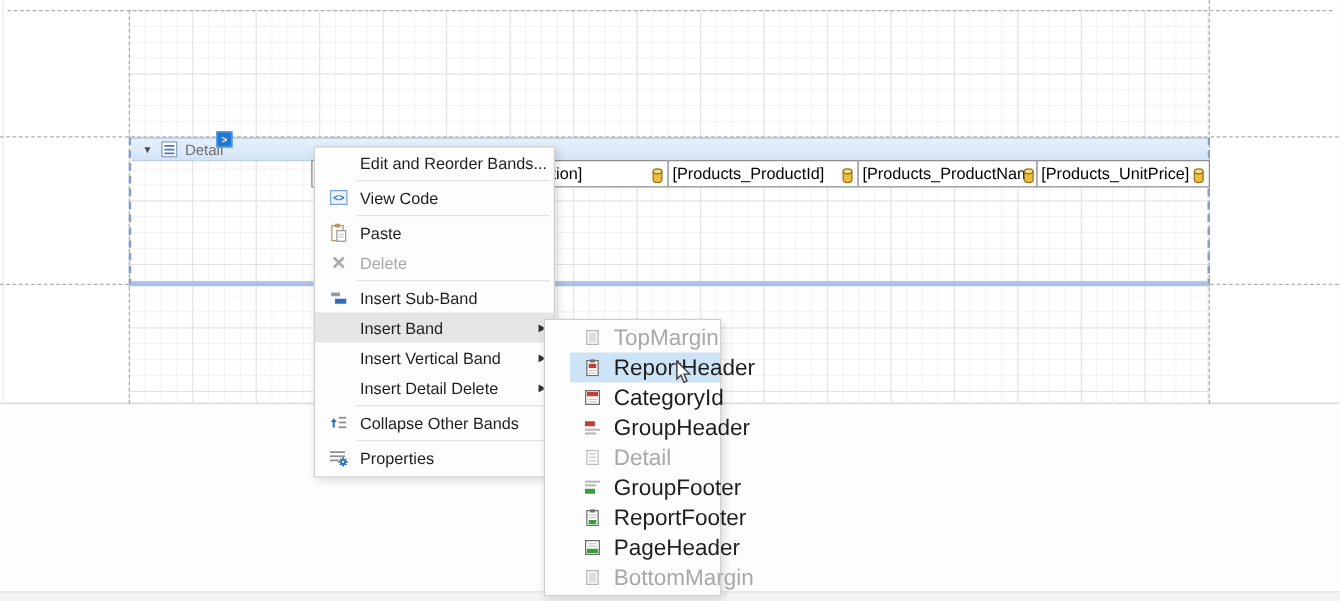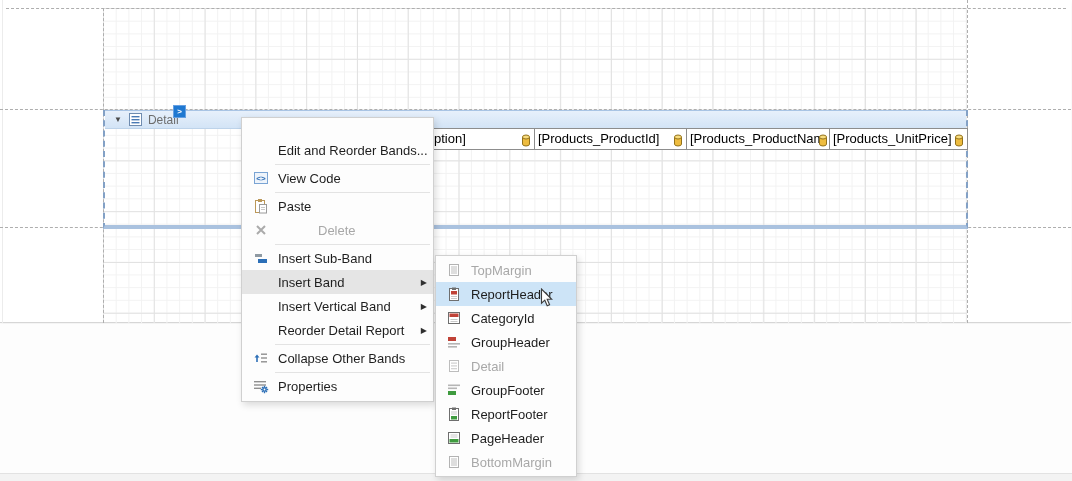--- a/index.html
+++ b/index.html
@@ -40,33 +40,33 @@
           font-size:13px; color:#000; line-height:19px; padding:0 3px; white-space:nowrap; overflow:hidden; }
   .cell .db { position:absolute; right:3px; top:4px; }
   .cell.c1 { left:-1px;  width:146px; }
   .cell.c2 { left:144px; width:286px; padding-left:184px; }
   .cell.c3 { left:429px; width:153px; }
   .cell.c4 { left:581px; width:144px; }
   .cell.c4 .db { right:1px; }
   .cell.c5 { left:724px; width:139px; }
 
   
-  .menu { position:absolute; left:241px; top:117px; width:193px; background:#fdfdfd;
-          border:1px solid #d0d0d0; box-shadow:2px 3px 7px rgba(0,0,0,0.14); padding:20px 0 3px 0; }
+  .menu { position:absolute; left:251px; top:117px; width:193px; background:#fdfdfd;
+          border:1px solid #d0d0d0; box-shadow:2px 3px 7px rgba(0,0,0,0.14); padding:0 0 3px 0; }
   .menu-item { height:24px; display:flex; align-items:center; font-size:13px; color:#1e1e1e; padding:0 6px 0 8px; }
   .menu-item.sel { background:#e5e5e5;text-align:right; }
-  .menu-item.dis { color:#a8a8a8;gap:40px; }
+  .menu-item.dis { color:#a8a8a8; }
   .mi-icon { width:22px; margin-right:6px; display:flex; justify-content:center; align-items:center; flex:none; }
   .mi-label { white-space:nowrap; }
   .mi-arrow { margin-left:auto; font-size:8px; color:#303030; }
   .menu-sep { height:1px; background:#e3e3e3; margin:1.5px 3px 1.5px 33px; }
 
   .submenu { position:absolute; left:435px; top:255px; width:142px; background:#fdfdfd;
              border:1px solid #d0d0d0; box-shadow:2px 3px 7px rgba(0,0,0,0.14); padding:2px 0; }
-  .sub-item { height:24px; display:flex; align-items:center; font-size:13px; color:#1e1e1e; padding:0 0 0 8px; }
+  .sub-item { height:24px; display:flex; align-items:center; font-size:18px; color:#1e1e1e; padding:0 0 0 8px;margin-left:20px; }
   .sub-item.sel { background:#cde4f7; }
   .sub-item.dis { color:#a8a8a8; }
   .si-icon { width:20px; margin-right:7px; display:flex; justify-content:center; align-items:center; flex:none; }
 
   .cursor { position:absolute; left:540px; top:288px; }
 </style>
 </head>
 <body>
 
 <div class="stage">
@@ -180,21 +180,21 @@
       <span class="mi-label">Insert Band</span>
       <span class="mi-arrow">▶</span>
     </div>
     <div class="menu-item">
       <span class="mi-icon"></span>
       <span class="mi-label">Insert Vertical Band</span>
       <span class="mi-arrow">▶</span>
     </div>
     <div class="menu-item">
       <span class="mi-icon"></span>
-      <span class="mi-label">Reorder Detail Report</span>
+      <span class="mi-label">Insert Detail Delete</span>
       <span class="mi-arrow">▶</span>
     </div>
     <div class="menu-sep"></div>
     <div class="menu-item">
       <span class="mi-icon">
         <svg width="16" height="16">
             <path d="M4 12 V6" stroke="#2c6fb7" stroke-width="1.6"></path>
             <path d="M1.5 7.5 L4 4.5 L6.5 7.5 Z" fill="#2c6fb7"></path>
             <rect x="8" y="3.5" width="6" height="1.4" fill="#8f8f8f"></rect>
             <rect x="8" y="7.3" width="6" height="1.4" fill="#8f8f8f"></rect>

